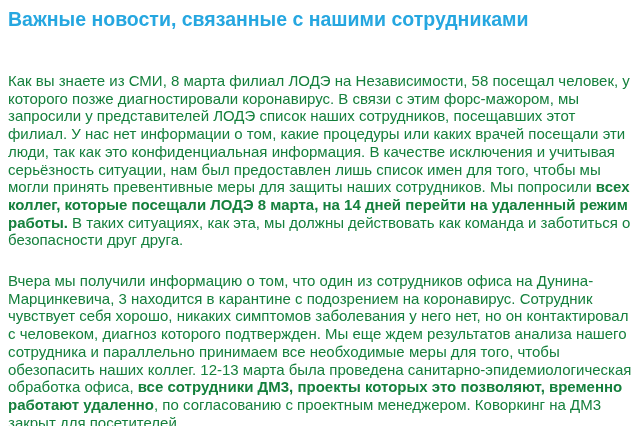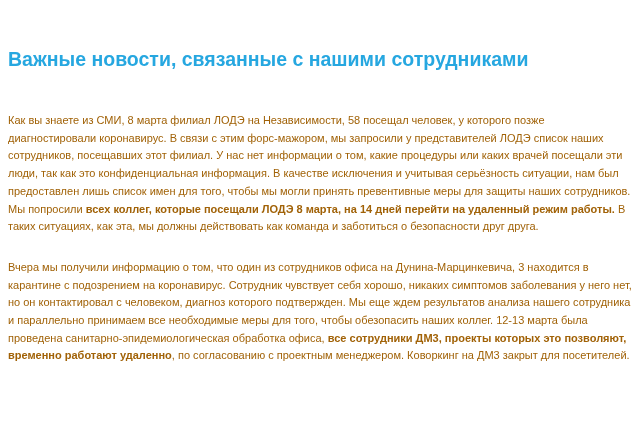--- a/index.html
+++ b/index.html
@@ -18,36 +18,36 @@
   }
   .doc-title {
     margin: 0 0 42px 0;
     font-size: 19.5px;
     line-height: 22px;
     font-weight: 700;
     letter-spacing: 0;
   }
   .doc-para {
     margin: 0 0 23px 0;
-    font-size: 11px;
+    font-size: 15px;
     line-height: 17.7px;
     font-weight: 400;
-    color: #a16207;
+    color: #15803d;
   }
   .doc-para:last-child {
     margin-bottom: 0;
   }
   .b {
     font-weight: 700;
   }
 </style>
 </head>
 <body style="background: rgb(255, 255, 255); color: rgb(0, 0, 0);">
 
 <div>
 
-  <h1 class="doc-title" style="color: rgb(38, 167, 224); margin-top: 40px;">Важные новости, связанные с нашими сотрудниками</h1>
+  <h1 class="doc-title" style="color: rgb(38, 167, 224);">Важные новости, связанные с нашими сотрудниками</h1>
 
   <p class="doc-para"><span>Как вы знаете из СМИ, 8 марта филиал ЛОДЭ на Независимости, 58 посещал человек, у которого позже диагностировали коронавирус. В связи с этим форс-мажором, мы запросили у представителей ЛОДЭ список наших сотрудников, посещавших этот филиал. У нас нет информации о том, какие процедуры или каких врачей посещали эти люди, так как это конфиденциальная информация. В качестве исключения и учитывая серьёзность ситуации, нам был предоставлен лишь список имен для того, чтобы мы могли принять превентивные меры для защиты наших сотрудников. Мы попросили </span><span class="b">всех коллег, которые посещали ЛОДЭ 8 марта, на 14 дней перейти на удаленный режим работы.</span><span> В таких ситуациях, как эта, мы должны действовать как команда и заботиться о безопасности друг друга.</span></p>
 
   <p class="doc-para"><span>Вчера мы получили информацию о том, что один из сотрудников офиса на Дунина-Марцинкевича, 3 находится в карантине с подозрением на коронавирус. Сотрудник чувствует себя хорошо, никаких симптомов заболевания у него нет, но он контактировал с человеком, диагноз которого подтвержден. Мы еще ждем результатов анализа нашего сотрудника и параллельно принимаем все необходимые меры для того, чтобы обезопасить наших коллег. 12-13 марта была проведена санитарно-эпидемиологическая обработка офиса, </span><span class="b">все сотрудники ДМ3, проекты которых это позволяют, временно работают удаленно</span><span>, по согласованию с проектным менеджером. Коворкинг на ДМ3 закрыт для посетителей.</span></p>
 
 </div>
 
 </body></html>

